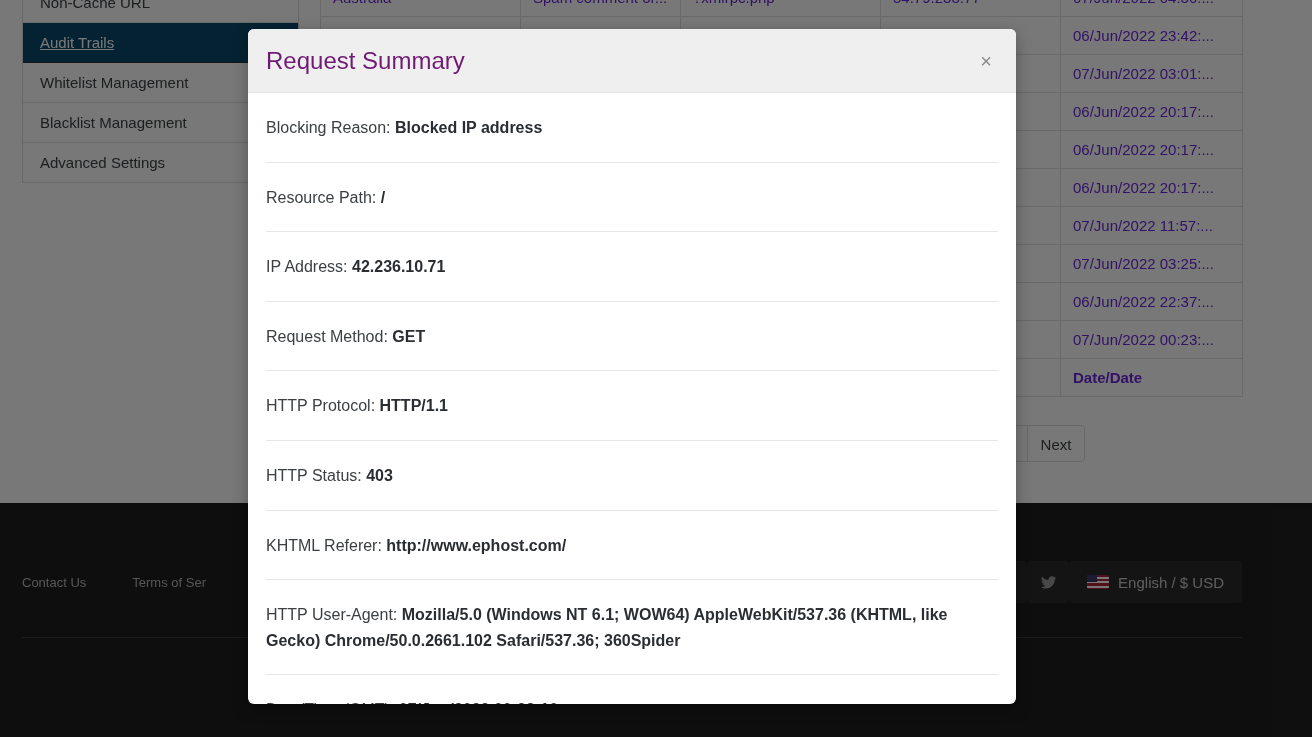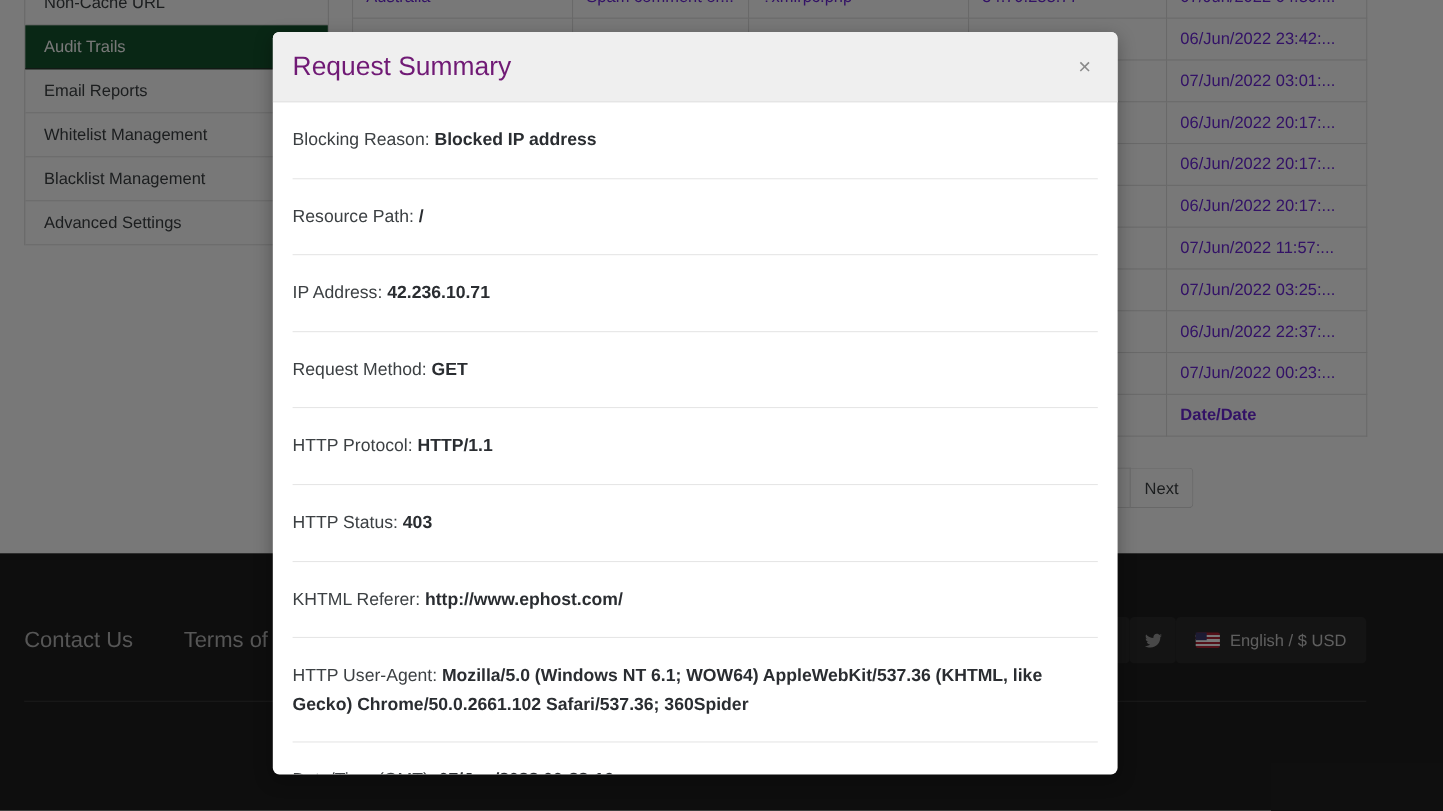--- a/index.html
+++ b/index.html
@@ -38,23 +38,24 @@
     line-height: 40px;
     padding-left: 17px;
     font-size: 15px;
     color: #3c4043;
     border-bottom: 1px solid #e2e2e2;
     white-space: nowrap;
     overflow: hidden;
     cursor: pointer;
   }
   .sidebar-item.active {
-    background: #14532d;
+    background: #0c4a6e;
     color: #ffffff;
     border-bottom-color: #2e2e2e;
+    text-decoration: underline;
   }
   .sidebar-item:last-child { border-bottom: 1px solid #e2e2e2; }
 
   
   .table-panel {
     position: absolute;
     left: 320px; top: -22px;
     width: 922px;
     border-collapse: collapse;
     background: #ffffff;
@@ -114,21 +115,21 @@
   .footer-inner {
     position: absolute;
     left: 22px; top: 58px;
     width: 1220px;
     display: flex;
     align-items: center;
     justify-content: space-between;
   }
   .footer-links { display: flex; gap: 46px; }
   .footer-link {
-    font-size: 20px;
+    font-size: 13px;
     color: #b6b6b6;
     text-decoration: none;
     cursor: pointer;
     white-space: nowrap;
   }
   .footer-right { display: flex; align-items: center; }
   .social-btn {
     width: 42px; height: 42px;
     background: #2b2b2b;
     border-radius: 4px;
@@ -235,21 +236,20 @@
 </head>
 <body>
 
 <div id="page-root">
 
   <div class="content-area">
 
     <div class="sidebar" id="sidebar">
         <div class="sidebar-item">Non-Cache URL</div>
         <div class="sidebar-item active">Audit Trails</div>
-        <div class="sidebar-item">Email Reports</div>
         <div class="sidebar-item">Whitelist Management</div>
         <div class="sidebar-item">Blacklist Management</div>
         <div class="sidebar-item">Advanced Settings</div>
       </div>
 
     <div class="table-panel">
       <table class="audit-table">
         <colgroup>
           <col class="col-country">
             <col class="col-reason">

